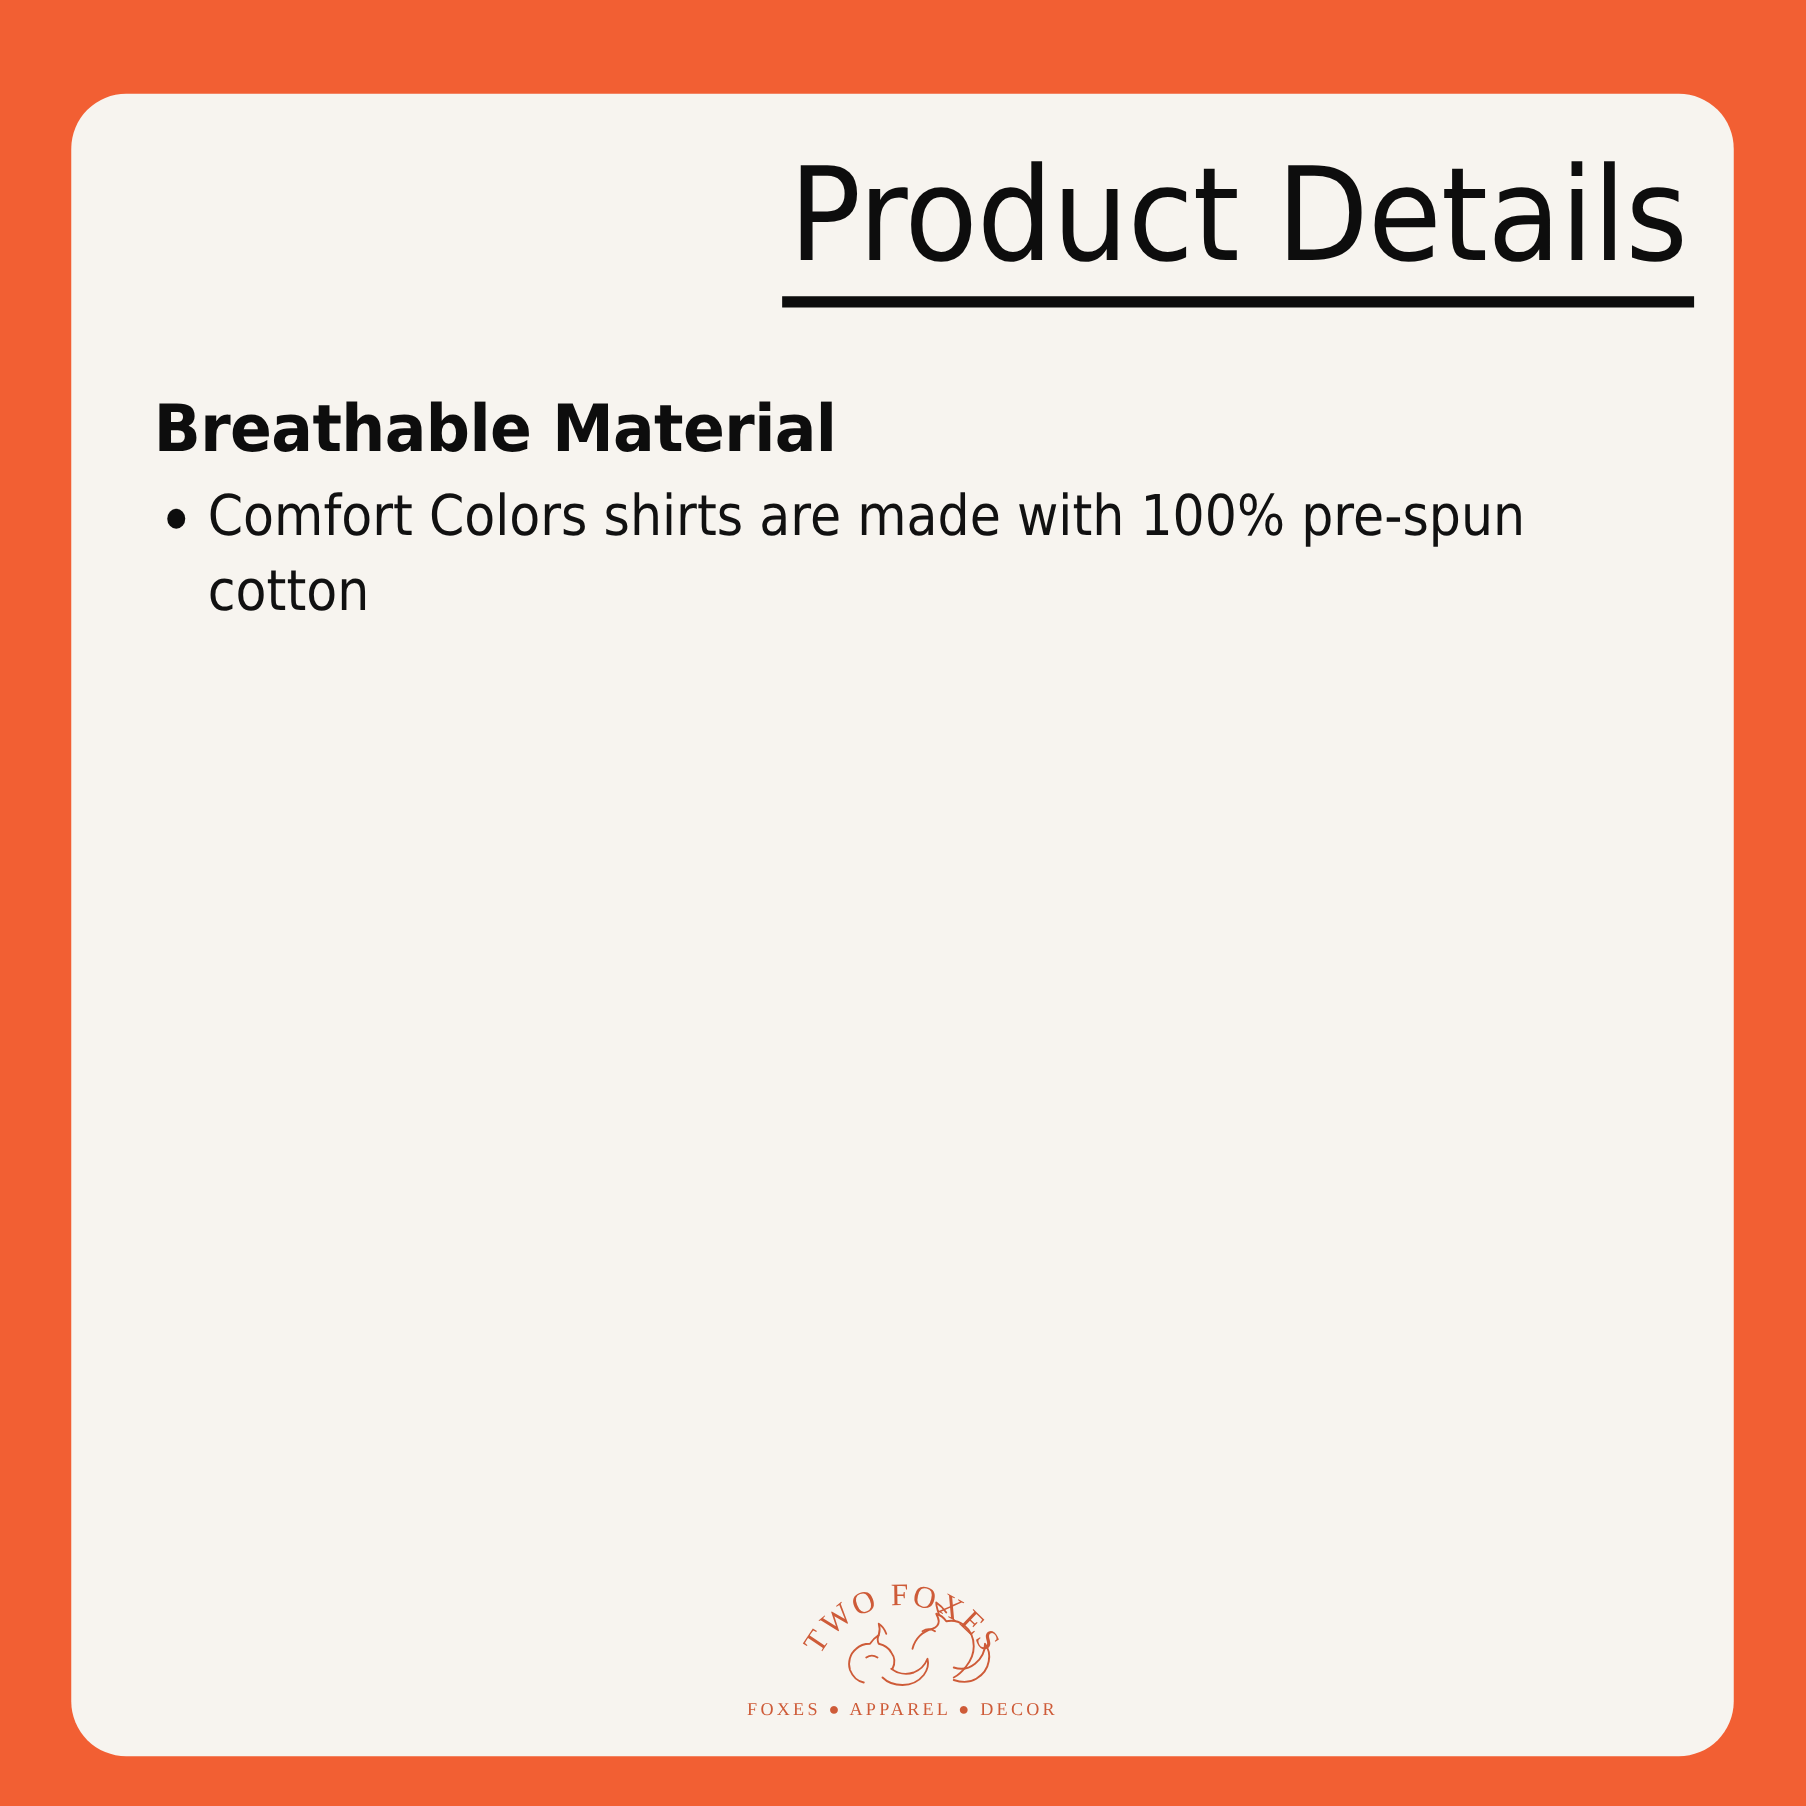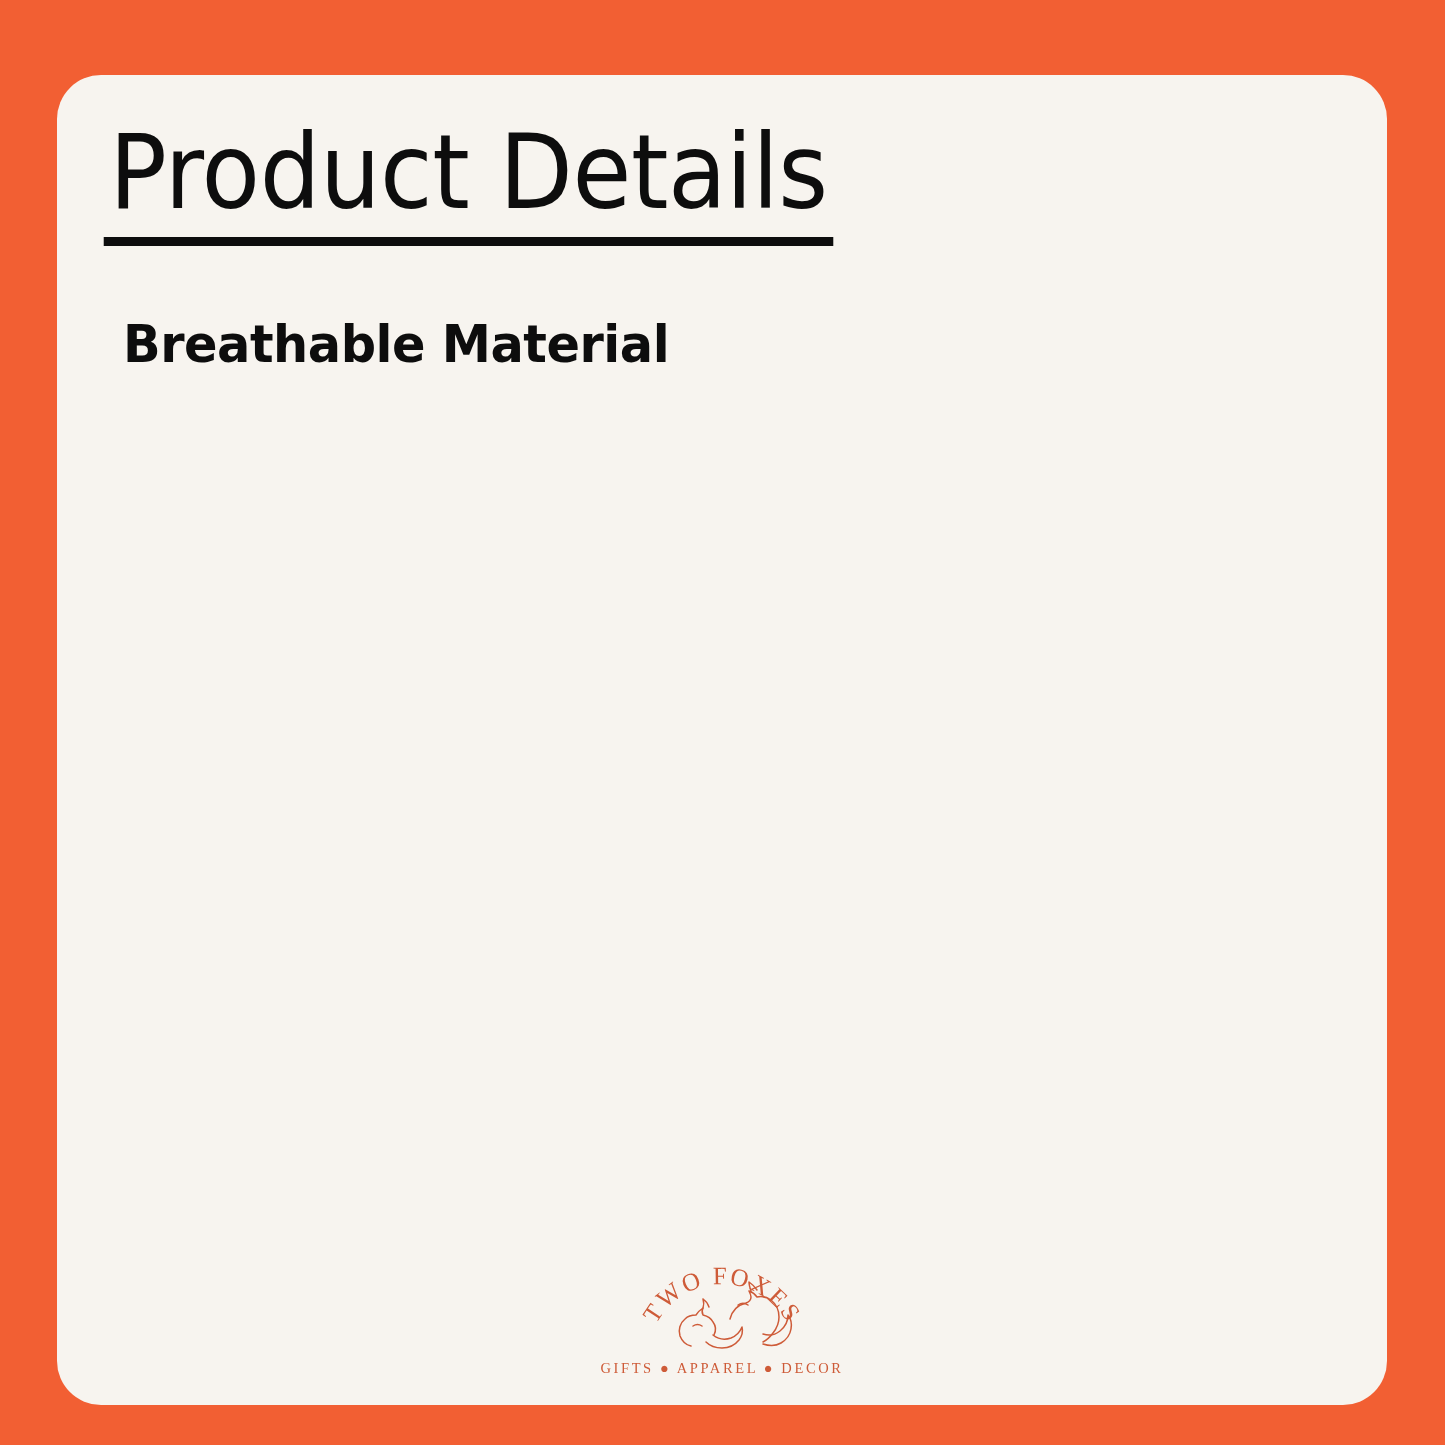--- a/index.html
+++ b/index.html
@@ -33,22 +33,21 @@
     box-sizing: border-box;
     overflow: hidden;
   }
 
   
   .title-wrap {
     position: absolute;
     left: 0;
     top: 42px;
     width: 100%;
-    text-align: left;
-    padding-left: 15px;
+    text-align: right;
   }
   .title {
     display: inline-block;
     font-family: "DejaVu Sans", sans-serif;
     font-weight: 400;
     font-size: 104px;
     line-height: 1.06;
     letter-spacing: -0.5px;
     color: #0D0D0D;
     padding: 0 6px 10px 6px;
@@ -149,20 +148,26 @@
   <div class="card">
 
     <div class="title-wrap">
       <div class="title">Product Details</div>
     </div>
 
     <div class="content">
 
       <div class="section section-breathable">
         <h2 class="section-heading">Breathable Material</h2>
+        <ul class="bullet-list">
+          <li class="bullet-item">
+            <span class="dot"></span>
+            <span>Comfort Colors shirts are made with 100% pre-spun cotton</span>
+          </li>
+        </ul>
       </div>
 
 
 
     </div>
 
     <div class="logo">
       <svg class="logo-mark" width="190" height="108" viewBox="0 0 190 108" fill="none" aria-hidden="true">
         <defs>
           <path id="arcpath" d="M 22 96 A 74 74 0 0 1 168 96"></path>
@@ -176,17 +181,17 @@
           <path d="M124 41 c-1 -3 -2 -6 -2 -9 c3 2 6 5 8 8"></path>
           <path d="M136 84 c6 2 12 1 17 -3 c5 -4 8 -10 8 -16 c3 4 4 9 3 14 c-1 6 -5 11 -10 14 c-5 3 -12 3 -18 1"></path>
           <path d="M111 55 c3 -2 7 -2 10 0"></path>
 
           <path d="M64 96 c-5 -1 -9 -5 -11 -10 c-2 -6 0 -13 5 -17 c3 -3 7 -4 11 -4 c2 -3 4 -5 7 -7 c-1 2 -1 5 0 7 c4 1 8 3 10 7 c3 4 3 9 1 13"></path>
           <path d="M76 58 c1 -3 1 -6 0 -9 c3 2 5 5 6 8"></path>
           <path d="M86 85 c5 4 12 5 18 3 c5 -2 9 -6 11 -11 c1 4 0 9 -3 13 c-4 5 -10 8 -17 8 c-6 0 -12 -2 -16 -6"></path>
           <path d="M66 76 c3 -2 6 -2 9 0"></path>
         </g>
       </svg>
-      <div class="logo-tagline">GIFTS ● APPAREL ● DECOR</div>
+      <div class="logo-tagline">FOXES ● APPAREL ● DECOR</div>
     </div>
 
   </div>
 </div>
 
 </body></html>

